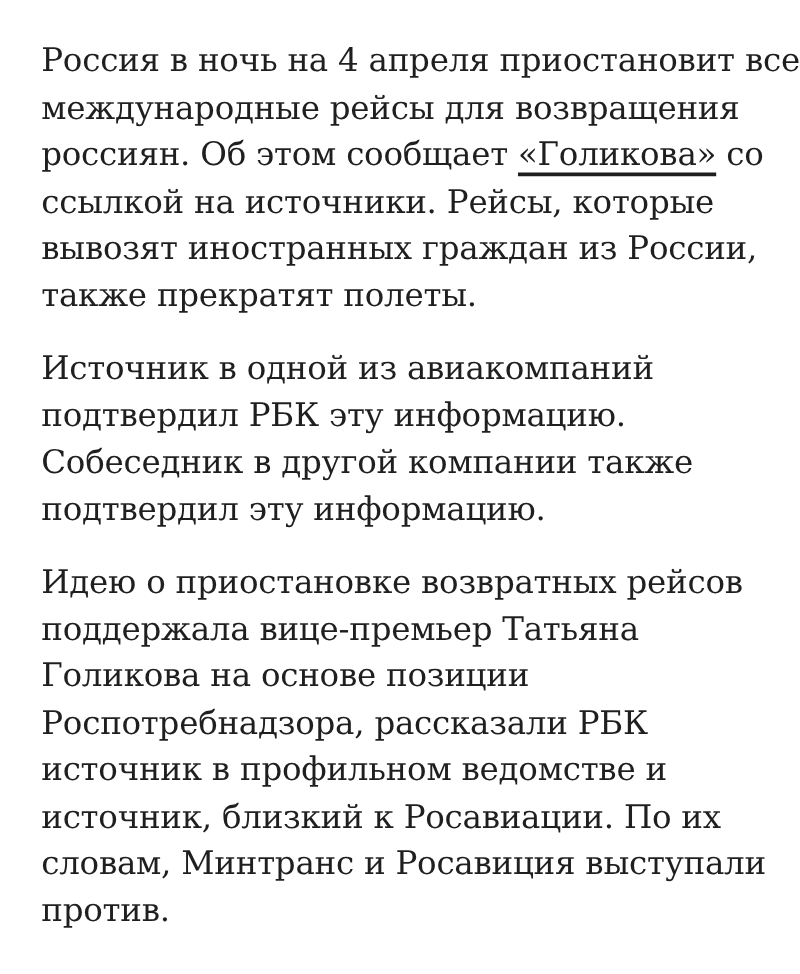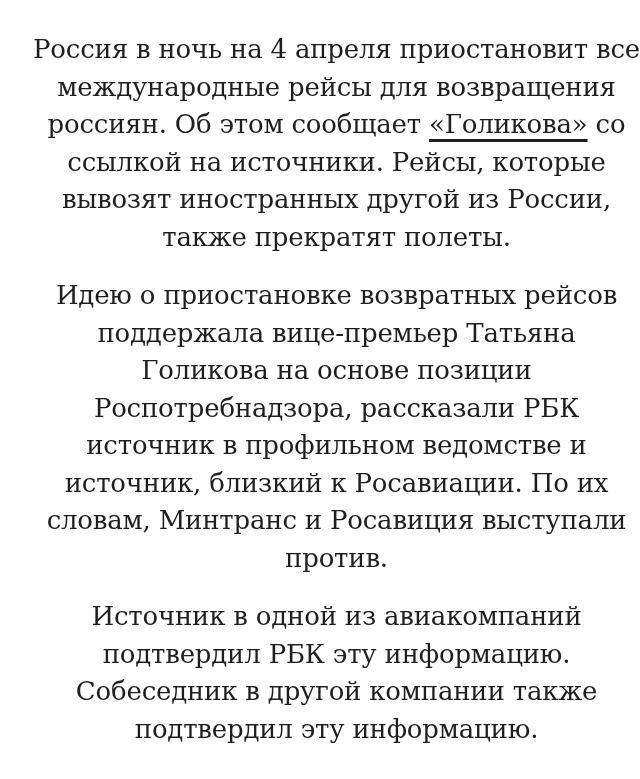--- a/index.html
+++ b/index.html
@@ -18,45 +18,44 @@
       padding: 31px 0 0 33px;
       font-family: "DejaVu Serif", "Liberation Serif", serif;
       font-size: 26px;
       line-height: 37.5px;
       color: #1f1f1f;
       letter-spacing: -0.2px;
     }
     .para {
       margin: 0 0 21px 0;
       white-space: pre; 
-      text-align: center;
     }
     .inline-link {
       color: inherit;
       text-decoration: underline;
       text-decoration-thickness: 2.6px;
       text-underline-offset: 6px;
       cursor: pointer;
     }
   </style>
 </head>
 <body>
 
 <main class="article">
   <p class="para"><span>Россия в ночь на 4 апреля приостановит все
 международные рейсы для возвращения
 россиян. Об этом сообщает </span><a class="inline-link">«Голикова»</a><span> со
 ссылкой на источники. Рейсы, которые
-вывозят иностранных другой из России,
+вывозят иностранных граждан из России,
 также прекратят полеты.</span></p>
+  <p class="para">Источник в одной из авиакомпаний
+подтвердил РБК эту информацию.
+Собеседник в другой компании также
+подтвердил эту информацию.</p>
   <p class="para">Идею о приостановке возвратных рейсов
 поддержала вице-премьер Татьяна
 Голикова на основе позиции
 Роспотребнадзора, рассказали РБК
 источник в профильном ведомстве и
 источник, близкий к Росавиации. По их
 словам, Минтранс и Росавиция выступали
 против.</p>
-  <p class="para">Источник в одной из авиакомпаний
-подтвердил РБК эту информацию.
-Собеседник в другой компании также
-подтвердил эту информацию.</p>
 </main>
 
 </body></html>

